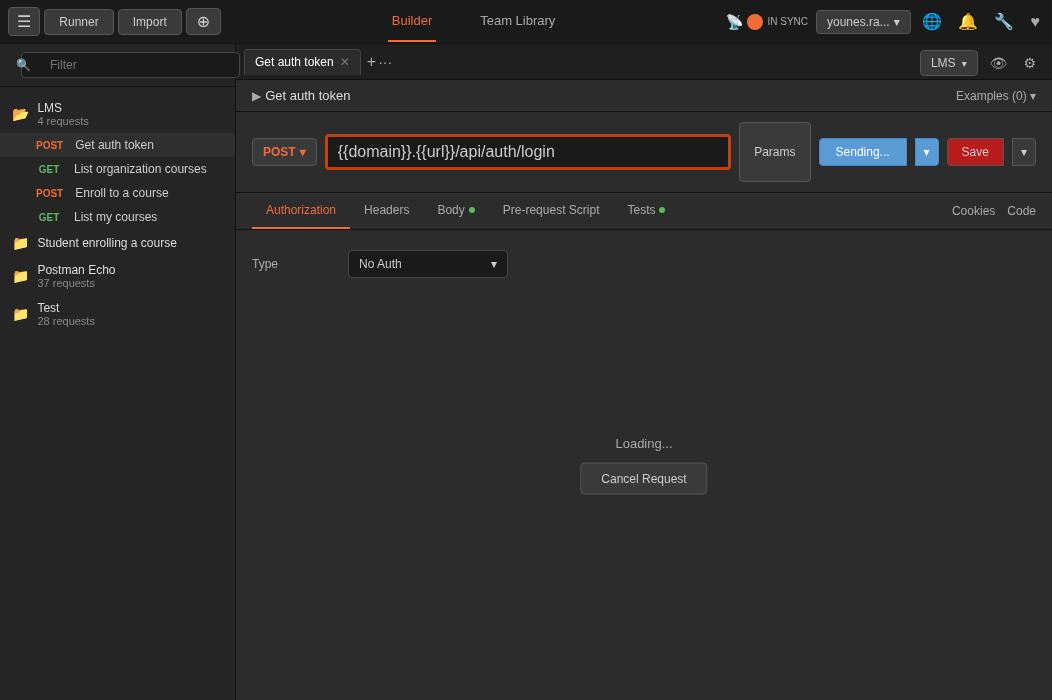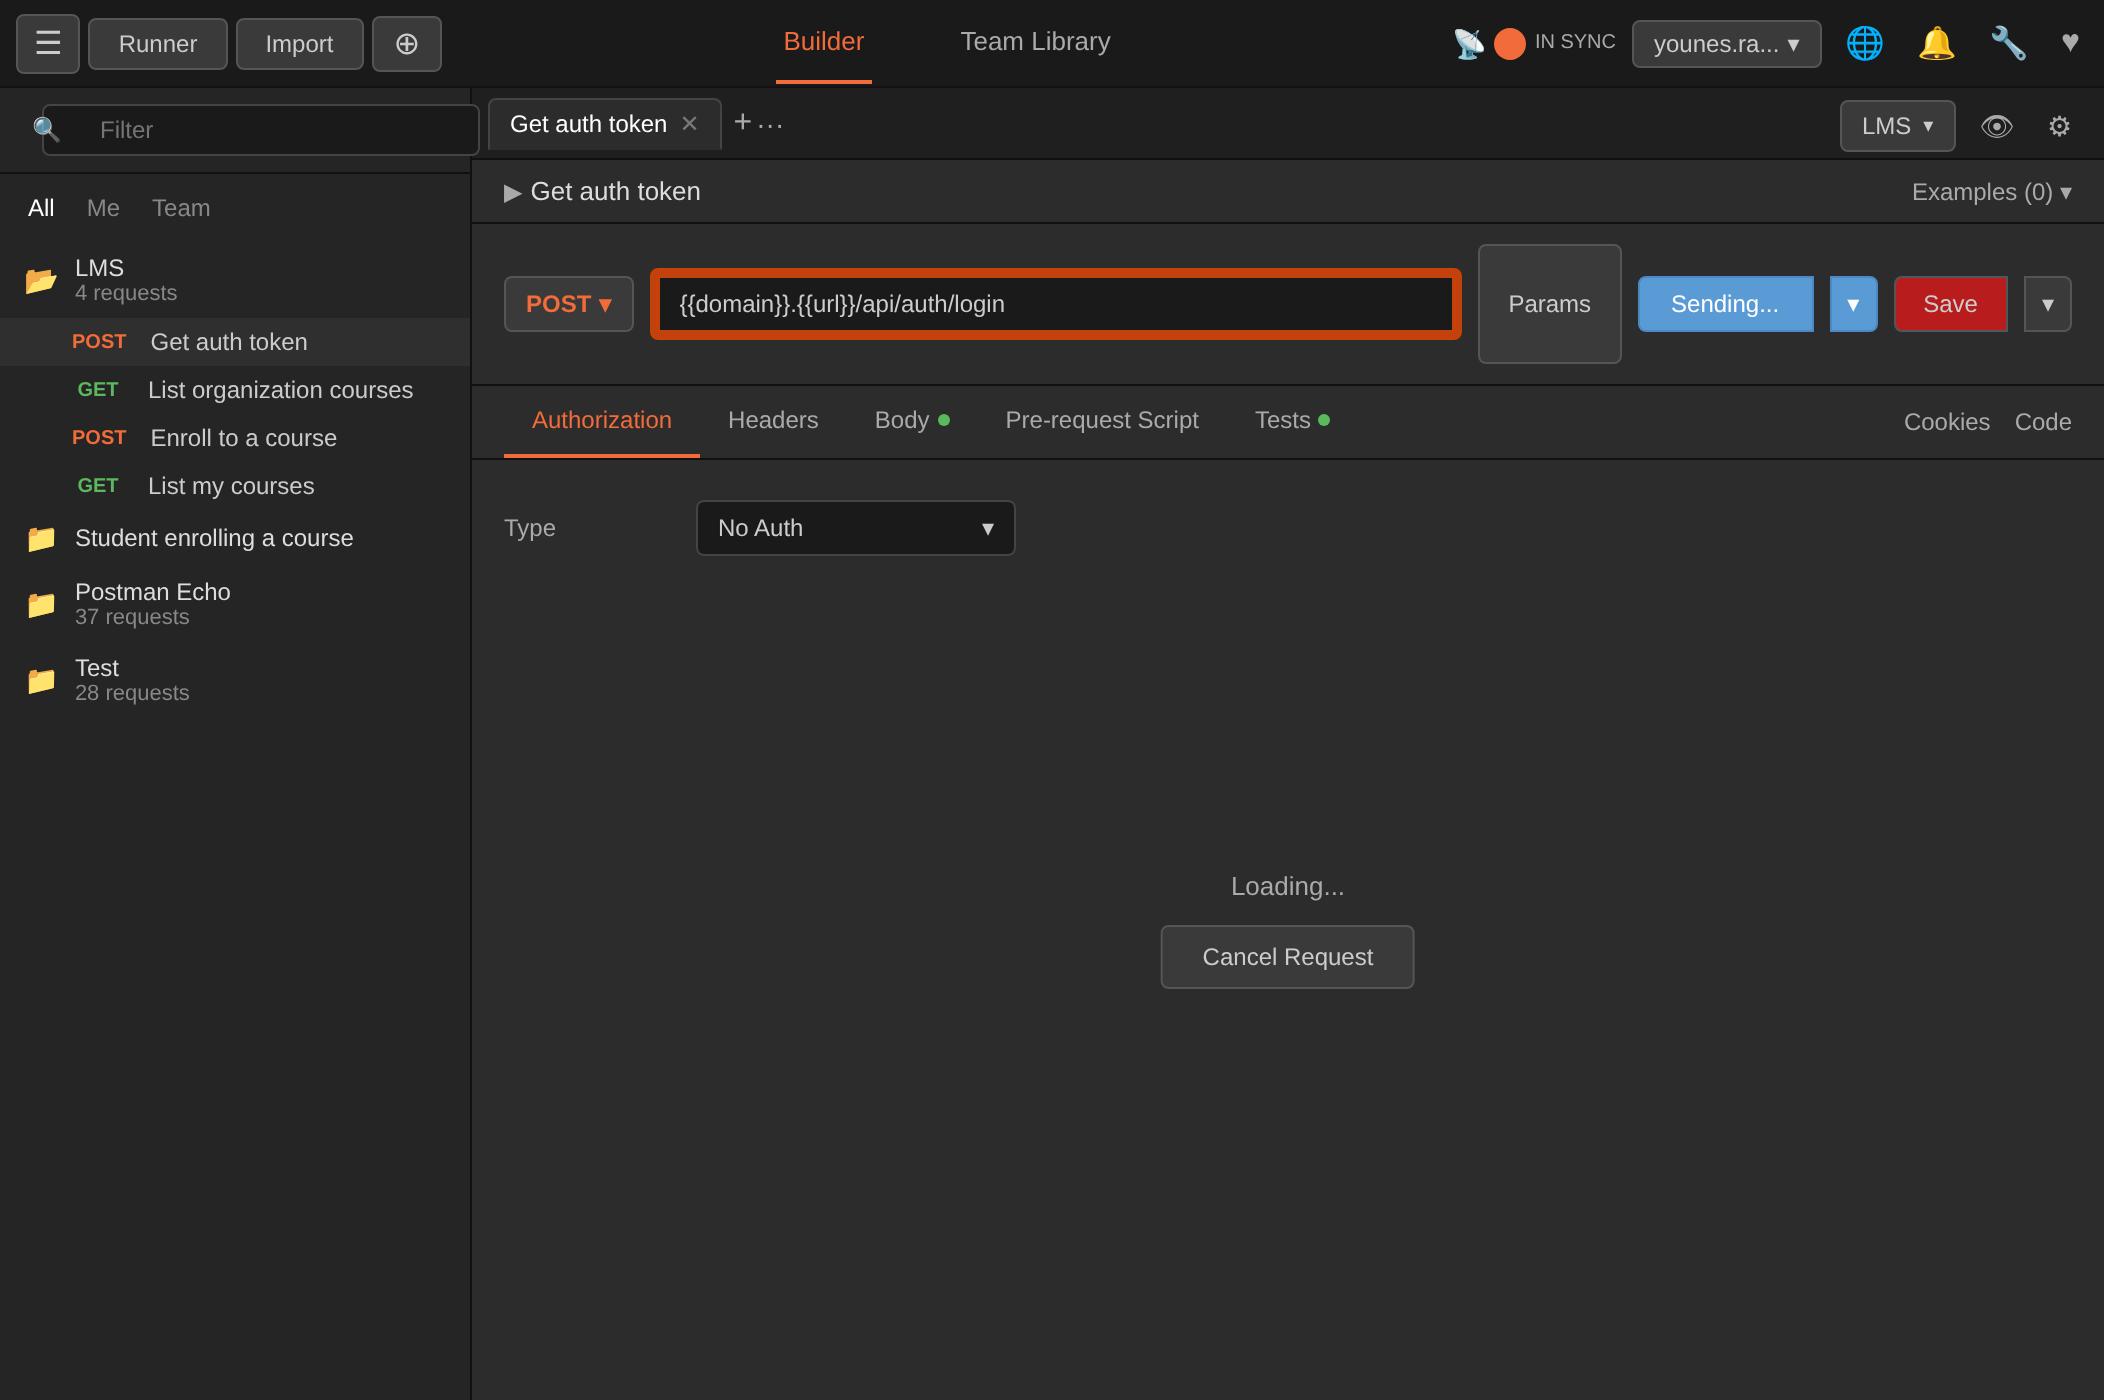--- a/index.html
+++ b/index.html
@@ -59,21 +59,21 @@
 
     
     .req-breadcrumb { display: flex; align-items: center; padding: 8px 16px; border-bottom: 1px solid #111; }
     .req-breadcrumb span { color: #aaa; font-size: 12px; }
     .req-breadcrumb .req-title { color: #ddd; font-size: 13px; font-weight: 500; margin-left: 4px; }
     .examples-link { margin-left: auto; color: #f26b3a; font-size: 12px; cursor: pointer; }
 
     
     .url-bar { display: flex; align-items: center; padding: 10px 16px; gap: 8px; border-bottom: 1px solid #111; }
     .method-select { background: #3a3a3a; border: 1px solid #555; color: #f26b3a; padding: 6px 10px; border-radius: 4px; font-size: 12px; font-weight: 700; cursor: pointer; display: flex; align-items: center; gap: 4px; }
-    .url-input { flex: 1; background: #1a1a1a; border: 5px solid #c2410c; color: #ccc; padding: 6px 10px; border-radius: 4px; font-size: 12px; }
+    .url-input { flex: 1; background: #1a1a1a; border: 3px solid #c2410c; color: #ccc; padding: 6px 10px; border-radius: 4px; font-size: 16px; }
     .params-btn { background: #3a3a3a; border: 1px solid #555; color: #ccc; padding: 22px 14px; border-radius: 4px; font-size: 12px; cursor: pointer; }
     .send-btn { background: #5b9bd5; border: 1px solid #4a8ac4; color: #fff; padding: 6px 16px; border-radius: 4px 0 0 4px; font-size: 12px; cursor: pointer; font-weight: 500; }
     .send-btn-arrow { background: #5b9bd5; border: 1px solid #4a8ac4; border-left: 1px solid #4a8ac4; color: #fff; padding: 6px 8px; border-radius: 0 4px 4px 0; font-size: 12px; cursor: pointer; }
     .save-btn { background: #b91c1c; border: 1px solid #555; color: #ccc; padding: 6px 14px; border-radius: 4px 0 0 4px; font-size: 12px; cursor: pointer; }
     .save-btn-arrow { background: #3a3a3a; border: 1px solid #555; color: #ccc; padding: 6px 8px; border-radius: 0 4px 4px 0; font-size: 12px; cursor: pointer; }
 
     
     .sub-tabs { display: flex; align-items: center; border-bottom: 1px solid #111; padding: 0 16px; background: #2c2c2c; }
     .sub-tab { padding: 10px 14px; color: #aaa; cursor: pointer; font-size: 12px; border-bottom: 2px solid transparent; display: flex; align-items: center; gap: 4px; }
     .sub-tab.active { color: #f26b3a; border-bottom: 2px solid #f26b3a; }
@@ -139,25 +139,20 @@
   <div class="sidebar">
 
     <div class="sidebar-filter">
       <div class="filter-wrap">
         <span class="filter-icon">🔍</span>
         <input class="filter-input" type="text" placeholder="Filter" style="">
       </div>
     </div>
 
 
-    <div class="all-me-team">
-      <button class="seg-btn active">All</button>
-      <button class="seg-btn">Me</button>
-      <button class="seg-btn">Team</button>
-    </div>
 
     <div class="sidebar-content">
 
       <div class="collection-item">
         <span class="folder-icon open">📂</span>
         <div>
           <div class="collection-name">LMS</div>
           <div class="collection-meta">4 requests</div>
         </div>
       </div>

